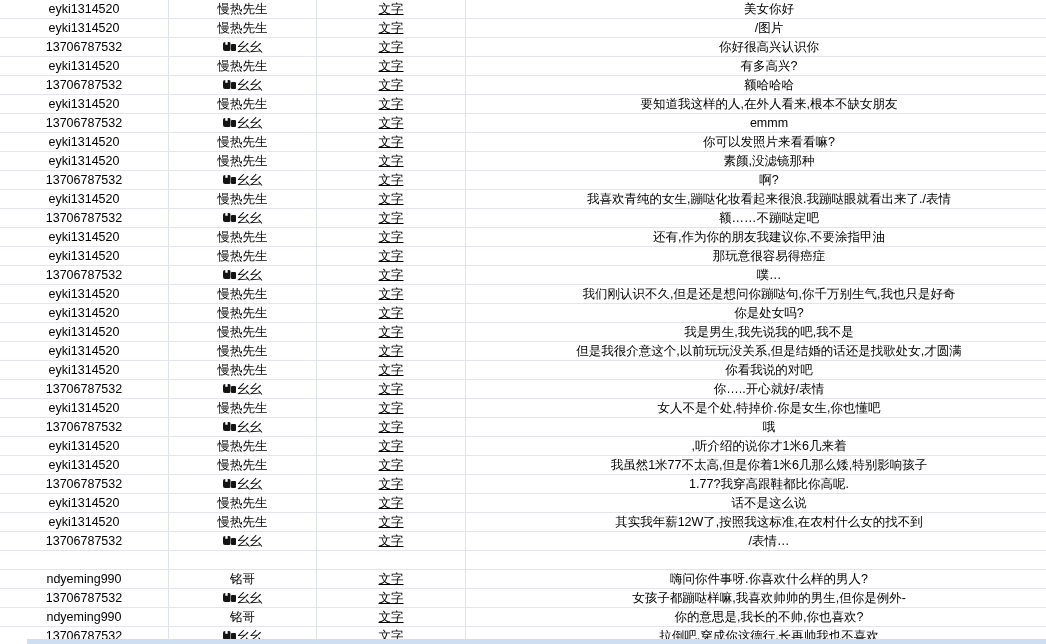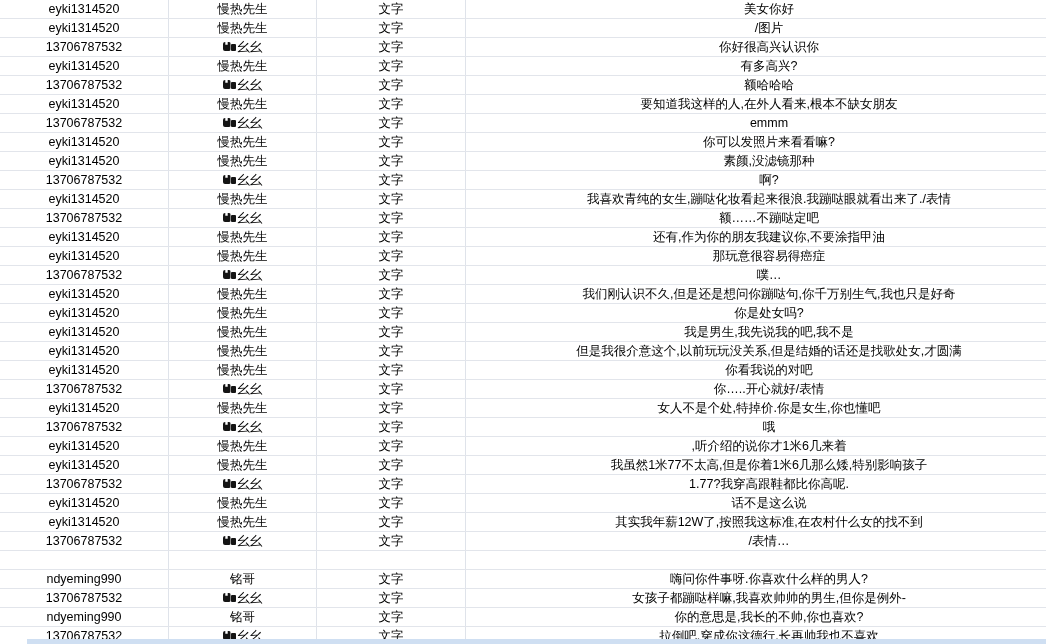--- a/index.html
+++ b/index.html
@@ -14,21 +14,21 @@
     border-bottom:1px solid #e2e5eb;box-sizing:border-box;
     background:#fff;
   }
   .cell{
     box-sizing:border-box;height:100%;
     border-right:1px solid #dfe3ea;
     text-align:center;overflow:hidden;white-space:nowrap;
   }
   .c0{width:169px;}
   .c1{width:148px;}
-  .c2{width:149px;}
+  .c2{width:149px;text-decoration:underline;}
   .c3{width:606px;border-right:none;}
   .emoji-tofu{
     display:inline-block;width:14px;height:10px;position:relative;
     margin-right:1px;vertical-align:-1px;
   }
   .emoji-tofu::before{
     content:"";position:absolute;left:0;top:0;width:8px;height:9px;
     background:#141414;border-radius:2px;
     clip-path:polygon(0 0,35% 0,35% 30%,65% 30%,65% 0,100% 0,100% 100%,0 100%);
   }

